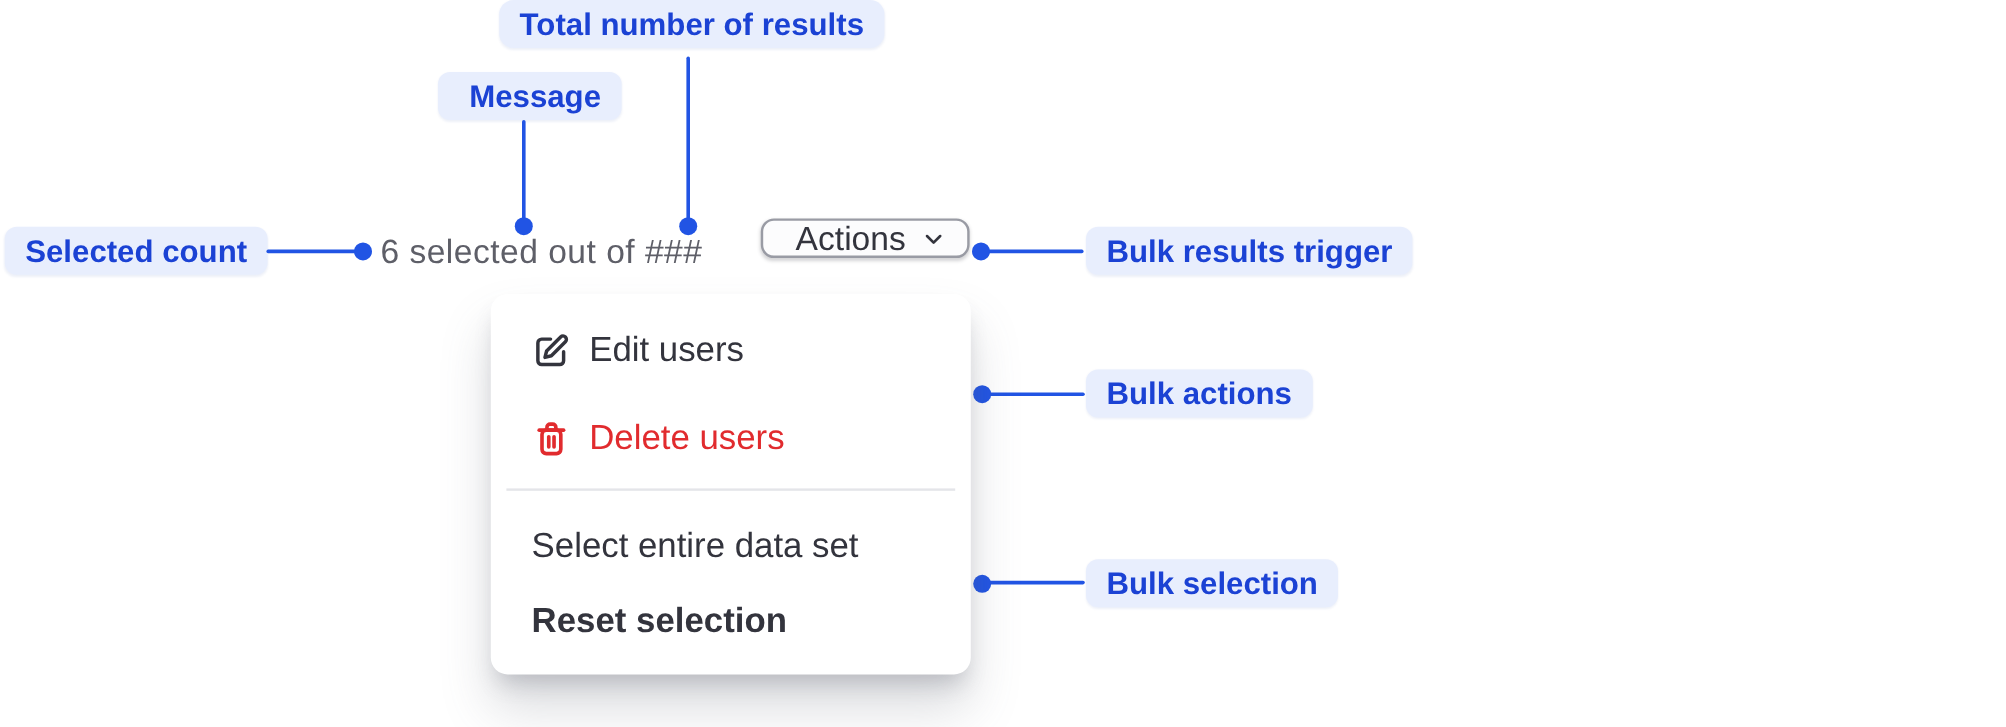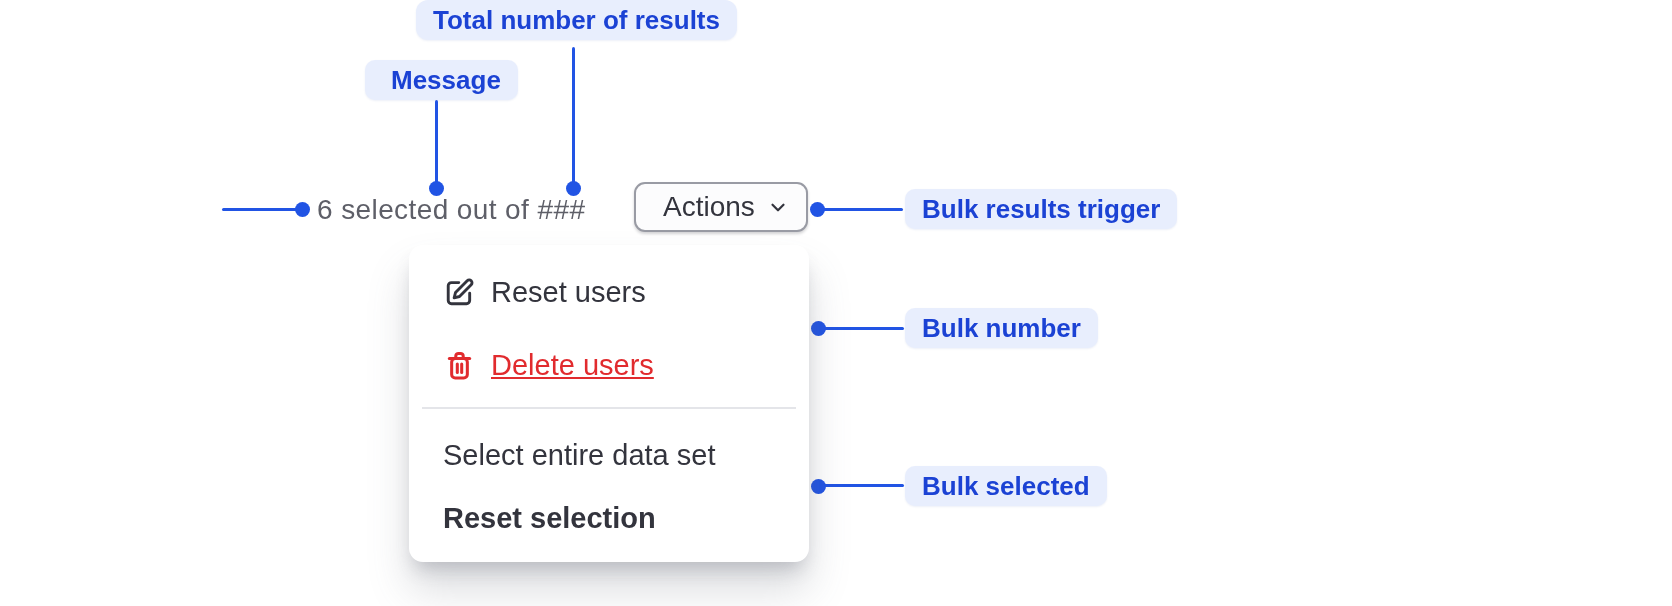--- a/index.html
+++ b/index.html
@@ -13,21 +13,21 @@
        box-shadow:0 1px 2px rgba(30,60,160,0.08);}
 
   
   .hline{position:absolute;height:3px;background:var(--accent);border-radius:2px;}
   .vline{position:absolute;width:3px;background:var(--accent);border-radius:2px;}
   .dot{position:absolute;width:15px;height:15px;border-radius:50%;background:var(--accent);}
 
   
   .msg{position:absolute;left:317px;top:195px;font-size:28px;line-height:30px;
        color:var(--muted-text);letter-spacing:0.4px;white-space:nowrap;}
-  .btn{position:absolute;left:634px;top:182px;width:174px;height:50px;box-sizing:border-box;
+  .btn{position:absolute;left:634px;top:182px;width:174px;height:33px;box-sizing:border-box;
        border:2px solid var(--button-border);border-radius:11px;background:#FCFCFD;
        display:flex;align-items:center;justify-content:space-between;
        padding:0 17px 0 27px;font-size:28px;color:var(--menu-text);
        box-shadow:0 2px 3px rgba(40,42,50,0.20);cursor:pointer;}
   .menu{position:absolute;left:409px;top:245px;width:400px;height:317px;background:#ffffff;
         border-radius:14px;
         box-shadow:0 12px 18px -6px rgba(96,99,112,0.30),0 28px 42px rgba(96,99,112,0.22);}
   .mi{position:absolute;left:34px;height:50px;display:flex;align-items:center;
       font-size:29px;color:var(--menu-text);cursor:pointer;white-space:nowrap;}
   .mi .ic{width:33px;height:33px;margin-right:15px;display:flex;align-items:center;justify-content:center;}
@@ -35,23 +35,24 @@
   .mdiv{position:absolute;left:13px;top:162px;width:374px;height:2px;background:var(--divider);}
   svg{display:block;}
 </style>
 </head>
 <body>
 
 <div class="canvas">
 
   <div class="ann" style="left:416px;top:0px;border-radius:12px;">Total number of results</div>
   <div class="ann" style="left:365px;top:60px;padding-left:26px;">Message</div>
+  <div class="ann" style="left:4px;top:189px;">Selected count</div>
   <div class="ann" style="left:905px;top:189px;">Bulk results trigger</div>
-  <div class="ann" style="left:905px;top:308px;">Bulk number</div>
-  <div class="ann" style="left:905px;top:466px;">Bulk selected</div>
+  <div class="ann" style="left:905px;top:308px;">Bulk actions</div>
+  <div class="ann" style="left:905px;top:466px;">Bulk selection</div>
 
   <div class="vline" style="left:571.5px;top:47px;height:141px;"></div>
   <div class="vline" style="left:434.5px;top:100px;height:88px;"></div>
   <div class="hline" style="left:222px;top:208px;width:80px;"></div>
   <div class="hline" style="left:817px;top:208px;width:86px;"></div>
   <div class="hline" style="left:818px;top:327px;width:86px;"></div>
   <div class="hline" style="left:818px;top:484px;width:86px;"></div>
 
   <div class="dot" style="left:294.5px;top:201.5px;"></div>
   <div class="dot" style="left:428.5px;top:180.5px;"></div>
@@ -73,24 +74,24 @@
 
   <div class="menu">
 
     <div class="mi" style="top:22px;">
       <span class="ic">
         <svg width="33" height="33" viewBox="0 0 24 24" fill="none" stroke="currentColor" stroke-width="2.1" stroke-linecap="round" stroke-linejoin="round">
           <path d="M11.5 4.8H6.1a2.3 2.3 0 0 0-2.3 2.3v10.8a2.3 2.3 0 0 0 2.3 2.3h11a2.3 2.3 0 0 0 2.3-2.3v-5.4"></path>
           <path d="M17.6 3.5a2.05 2.05 0 0 1 2.9 2.9L12 14.9l-3.9 1 1-3.9z"></path>
         </svg>
       </span>
-      <span>Reset users</span>
+      <span>Edit users</span>
     </div>
 
-    <div class="mi danger" style="top:95px;text-decoration:underline;">
+    <div class="mi danger" style="top:95px;">
       <span class="ic">
         <svg width="33" height="33" viewBox="0 0 24 24" fill="none" stroke="currentColor" stroke-width="2.2" stroke-linecap="round" stroke-linejoin="round">
           <path d="M4.6 6.9h14.8"></path>
           <path d="M9.3 6.6V5.1a1.9 1.9 0 0 1 1.9-1.9h1.6a1.9 1.9 0 0 1 1.9 1.9v1.5"></path>
           <rect x="6.3" y="6.9" width="11.4" height="14.2" rx="2.6"></rect>
           <path d="M10.4 10.9v6.2"></path>
           <path d="M13.6 10.9v6.2"></path>
         </svg>
       </span>
       <span>Delete users</span>

